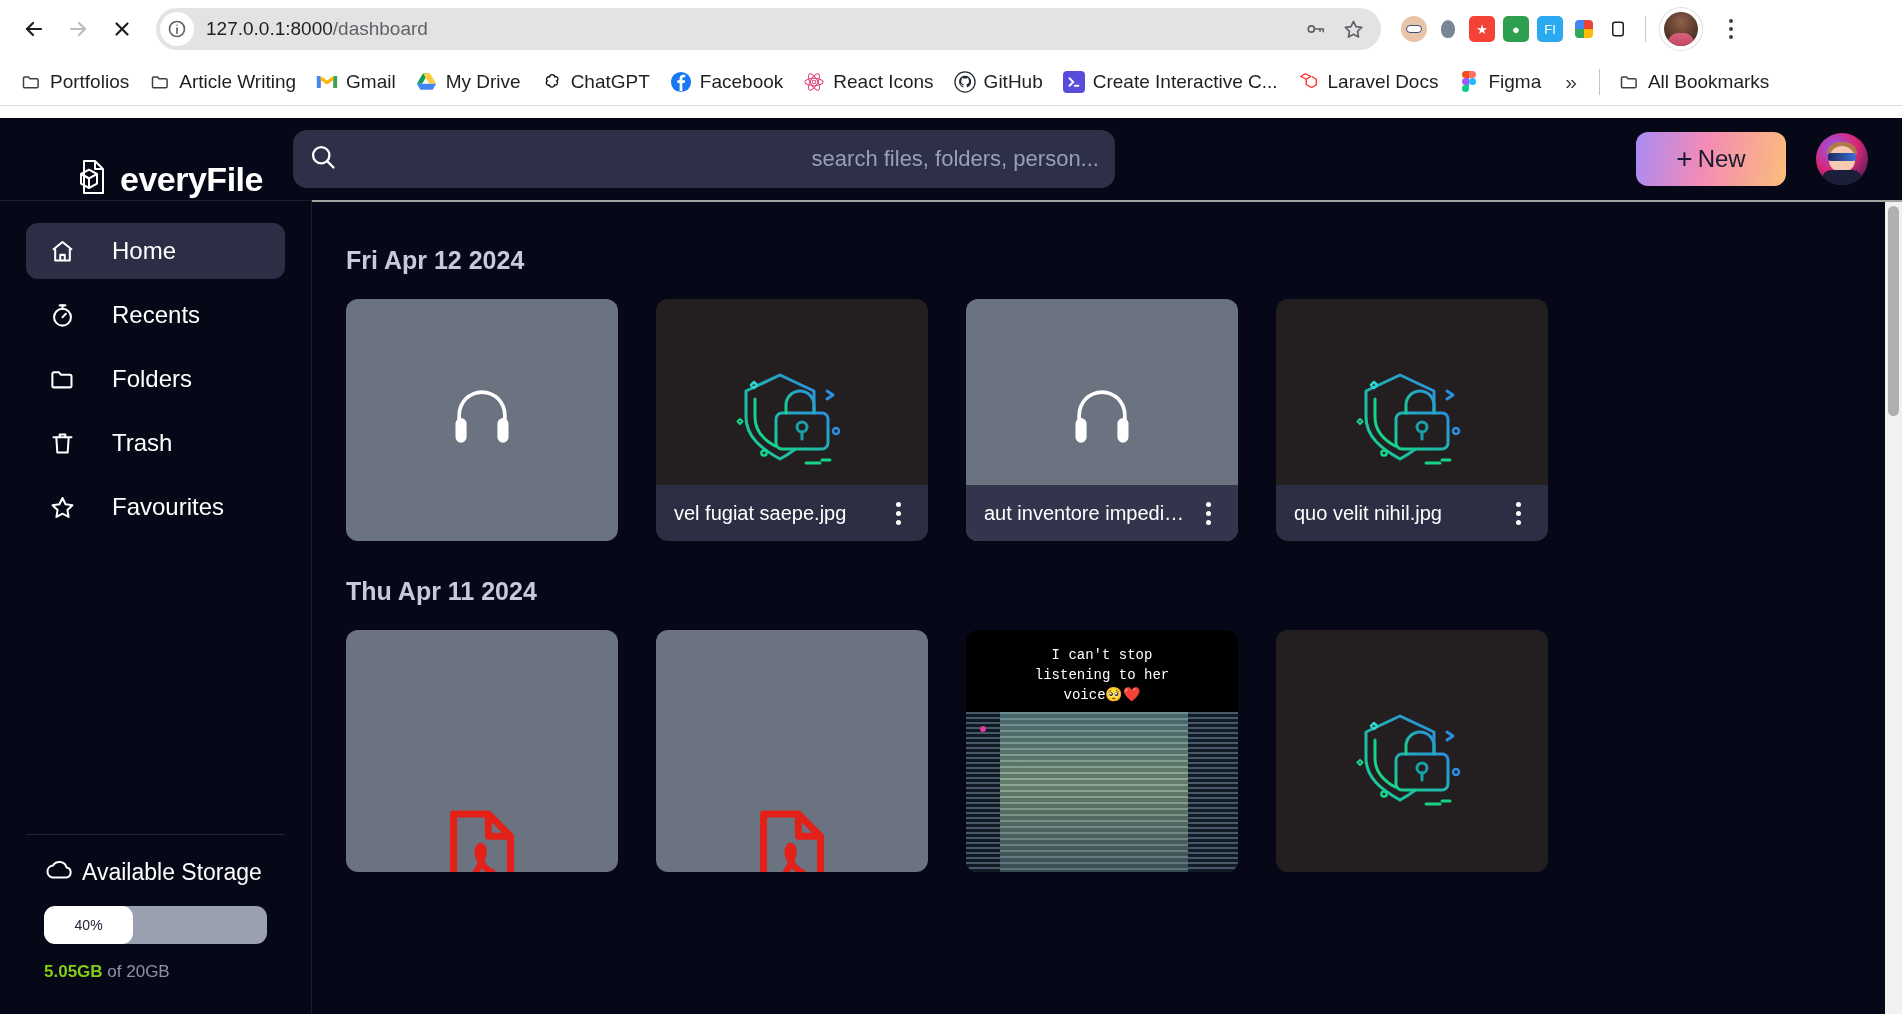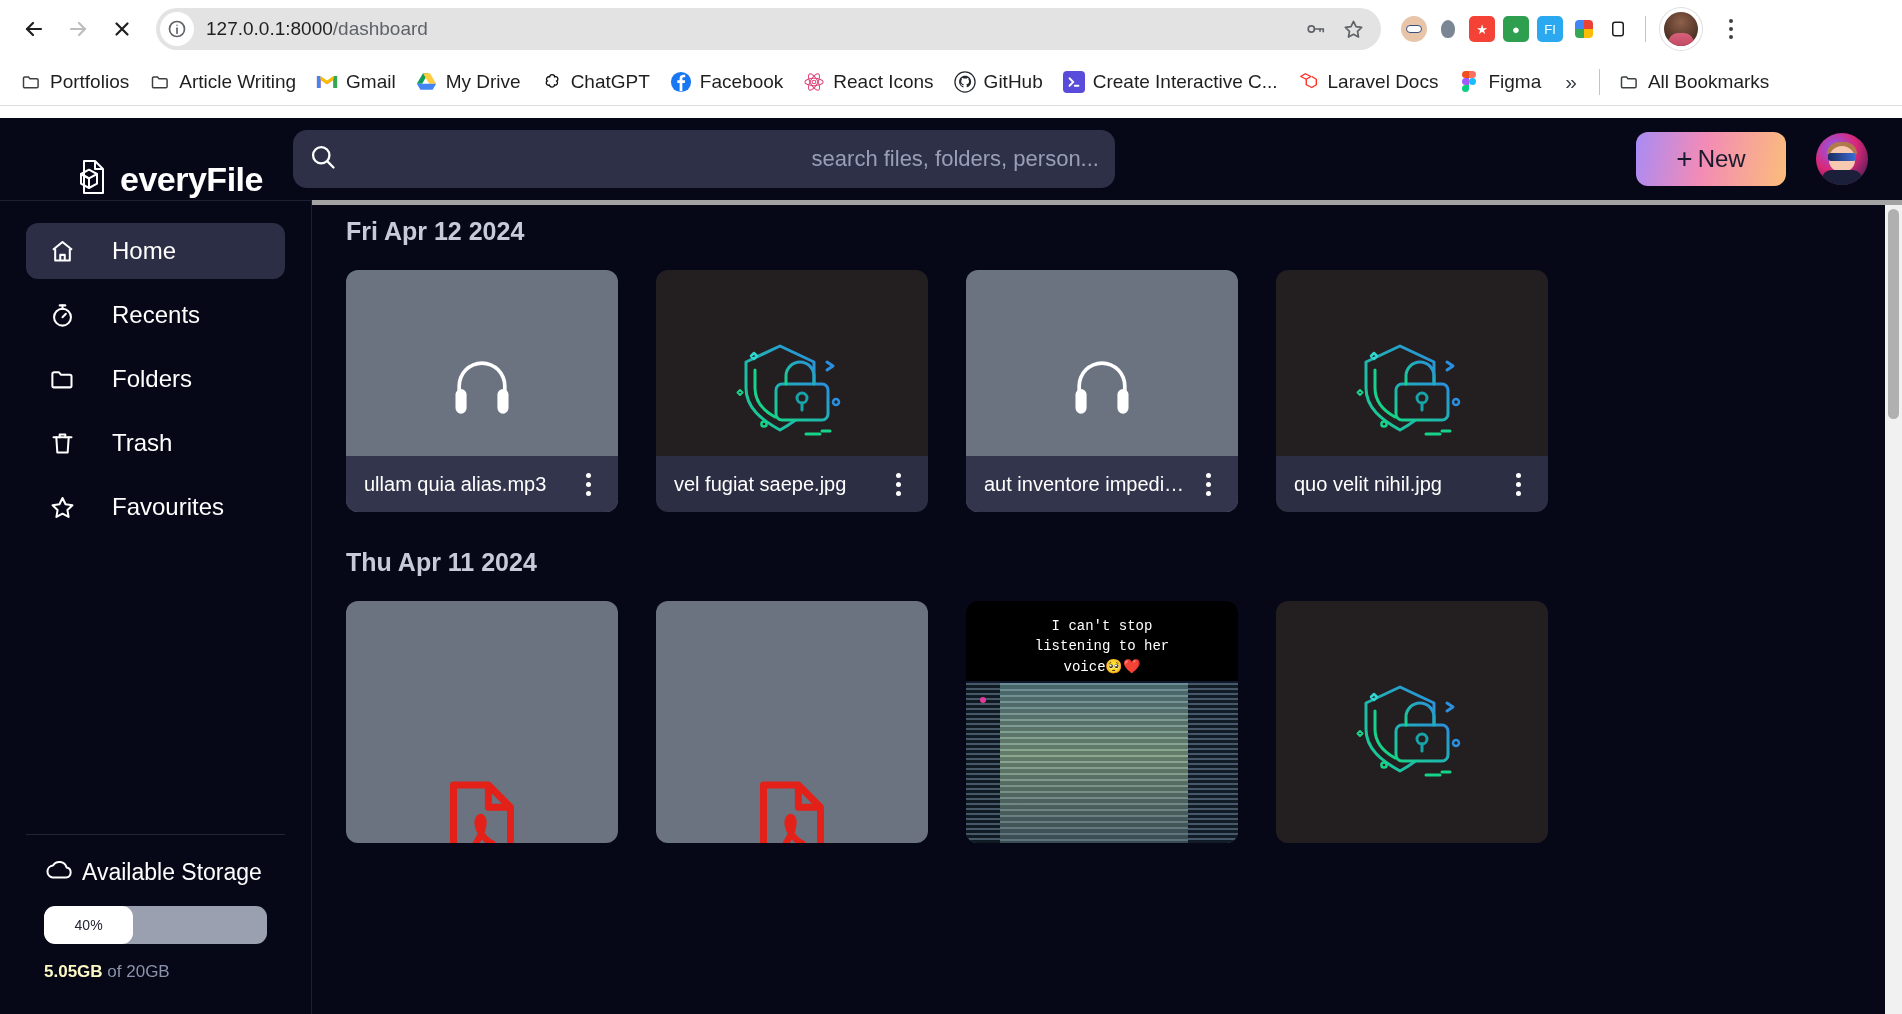--- a/index.html
+++ b/index.html
@@ -267,27 +267,27 @@
     height: 38px; background: #9aa0b0; border-radius: 11px;
     position: relative; overflow: hidden; margin-bottom: 18px;
   }
   .progress-fill {
     position: absolute; left: 0; top: 0; bottom: 0;
     background: #ffffff; border-radius: 11px;
     display: flex; align-items: center; justify-content: center;
   }
   .progress-label { font-size: 14px; color: #222437; }
   .storage-sub { font-size: 17px; color: #8c93aa; }
-  .storage-sub b { color: #fef9c3; }
+  .storage-sub b { color: #84cc16; }
 
   
   .main {
     flex: 1 1 auto;
-    border-top: 5px solid #a3a3a3;
-    padding: 12px 50px 0 34px;
+    border-top: 2px solid #a3a3a3;
+    padding: 44px 50px 0 34px;
     overflow: hidden;
     position: relative;
   }
   .date-head {
     font-size: 25px; color: #c7cbd9;
     margin: 0 0 24px 0;
   }
   .grid {
     display: grid;
     grid-template-columns: repeat(4, 272px);
@@ -331,23 +331,23 @@
     cursor: pointer;
   }
   .dots i { width: 5px; height: 5px; border-radius: 50%; background: #fff; display: block; }
 
   
   .vid {
     position: absolute; inset: 0;
     background: linear-gradient(180deg, #0e1424 0%, #16203a 100%);
   }
   .vid-caption {
-    position: absolute; left: 0; right: 0; top: 0; height: 80px;
+    position: absolute; left: 0; right: 0; top: 0; height: 90px;
     background: #000;
-    display: flex; flex-direction: column; align-items: center; justify-content: flex-end;
+    display: flex; flex-direction: column; align-items: center; justify-content: center;
     font-family: "Liberation Mono", monospace;
     font-size: 14px;
     color: #fff;
     line-height: 1.45;
     text-align: center;
     padding: 4px 6px;
   }
   .vid-body {
     position: absolute; left:0; right:0; top:82px; bottom:0;
     background:
@@ -690,28 +690,20 @@
 
         <div class="card">
           <div class="thumb gray">
             <span>
               <svg width="74" height="74" viewBox="0 0 24 24" fill="#ffffff">
                   <path d="M12 3a8 8 0 00-8 8v4h1.2V11a6.8 6.8 0 0113.6 0v4H20v-4a8 8 0 00-8-8z"></path>
                   <rect x="3.4" y="12" width="3.6" height="8" rx="1.8"></rect>
                   <rect x="17" y="12" width="3.6" height="8" rx="1.8"></rect>
                 </svg>
             </span>
-          </div>
-          <div class="card-foot">
-            <span class="card-name">ullam quia alias.mp3</span>
-            <span class="dots">
-                <i></i>
-                <i></i>
-                <i></i>
-              </span>
           </div>
         </div>
 
         <div class="card">
           <div class="thumb dark">
             <span>
               <svg width="120" height="110" viewBox="0 0 120 110" fill="none" stroke-linecap="round" stroke-linejoin="round">
                 <defs>
                     <linearGradient id="sg1" x1="0" y1="1" x2="1" y2="0">
                       <stop offset="0" stop-color="#17d38a"></stop>

